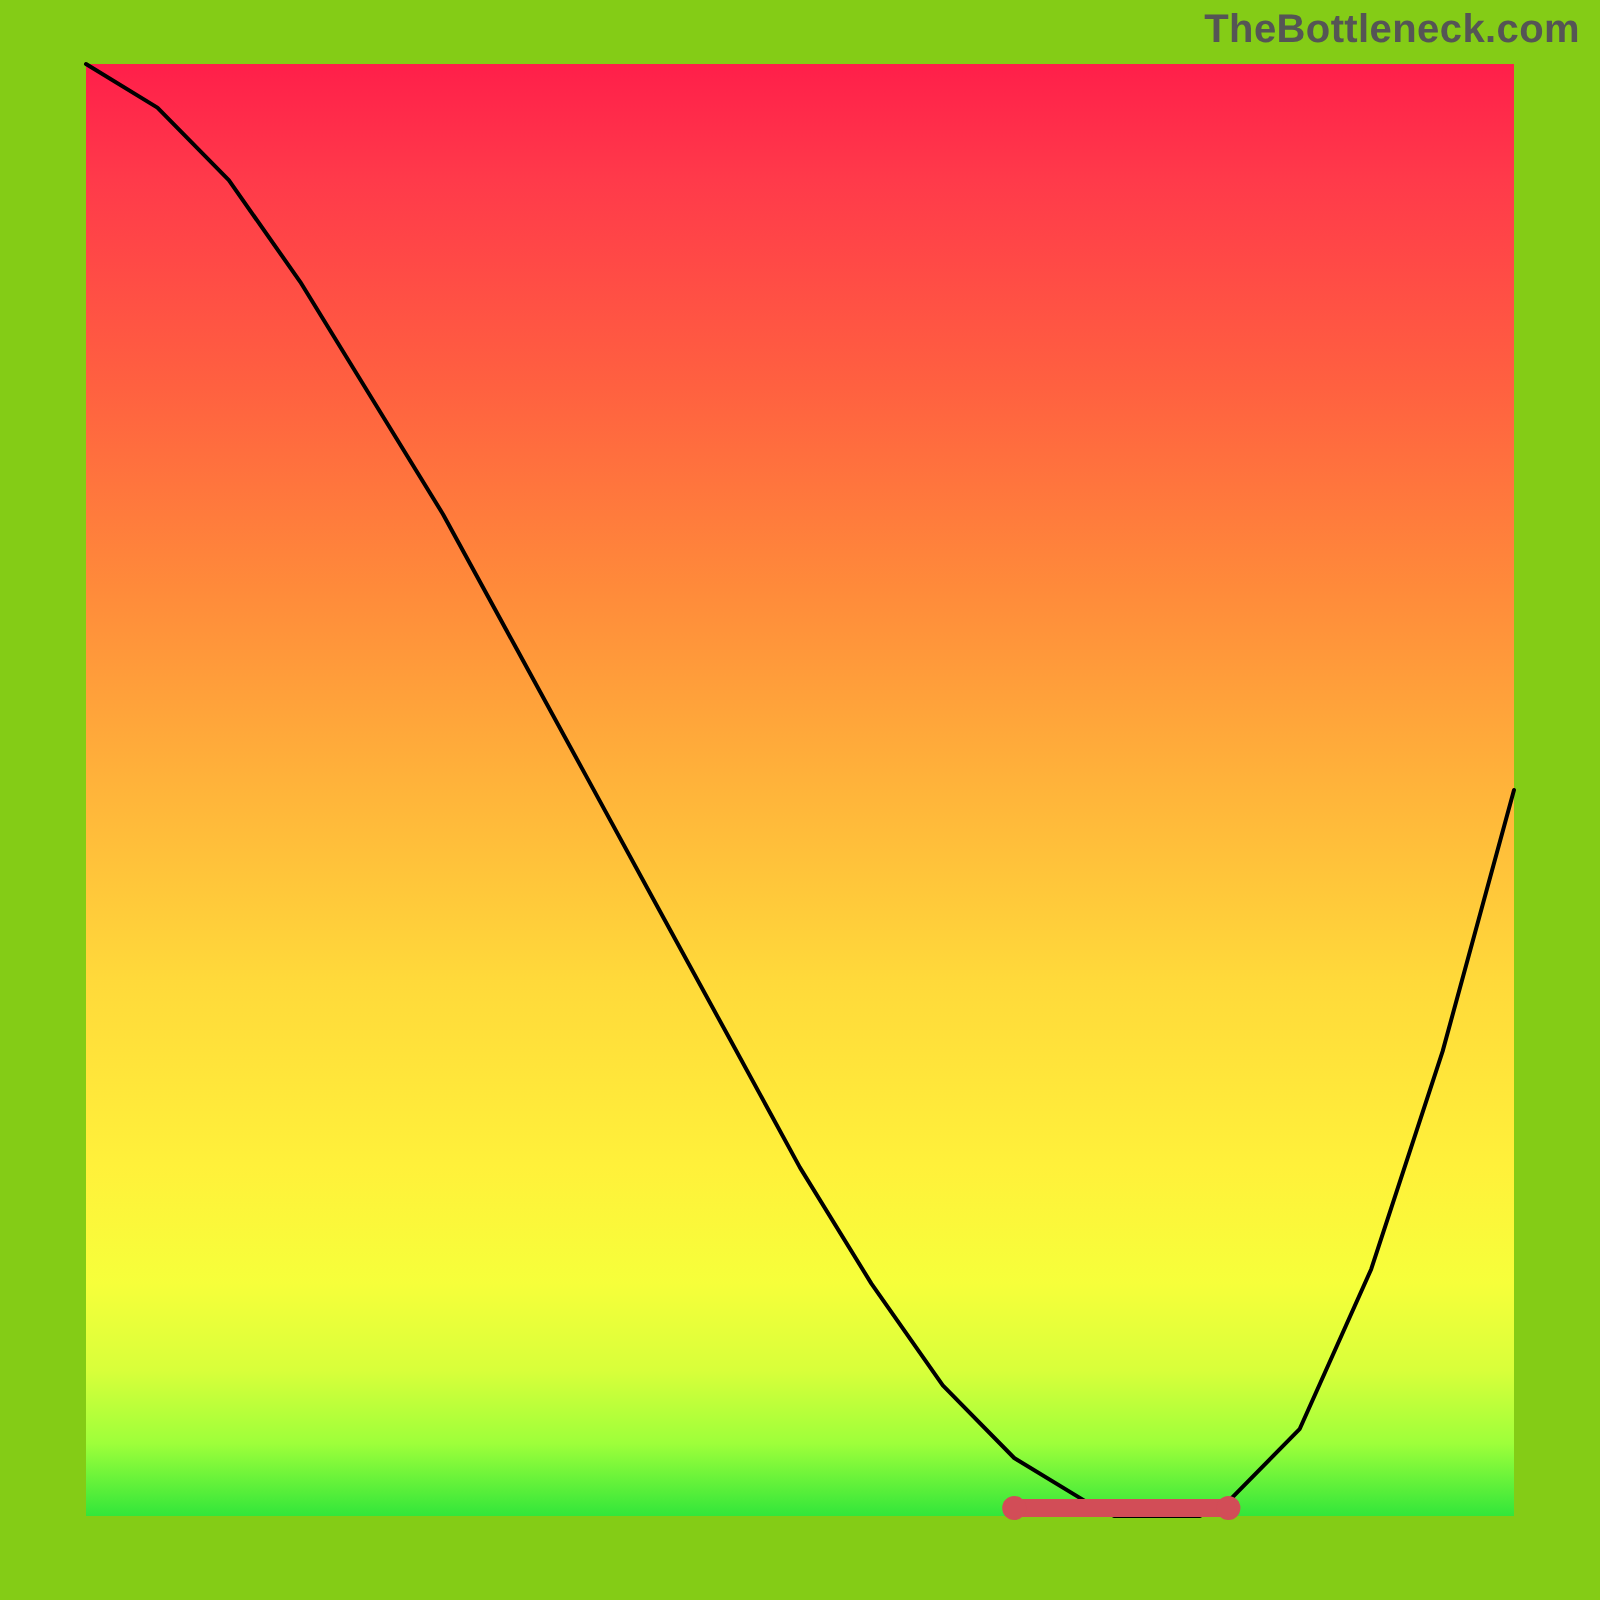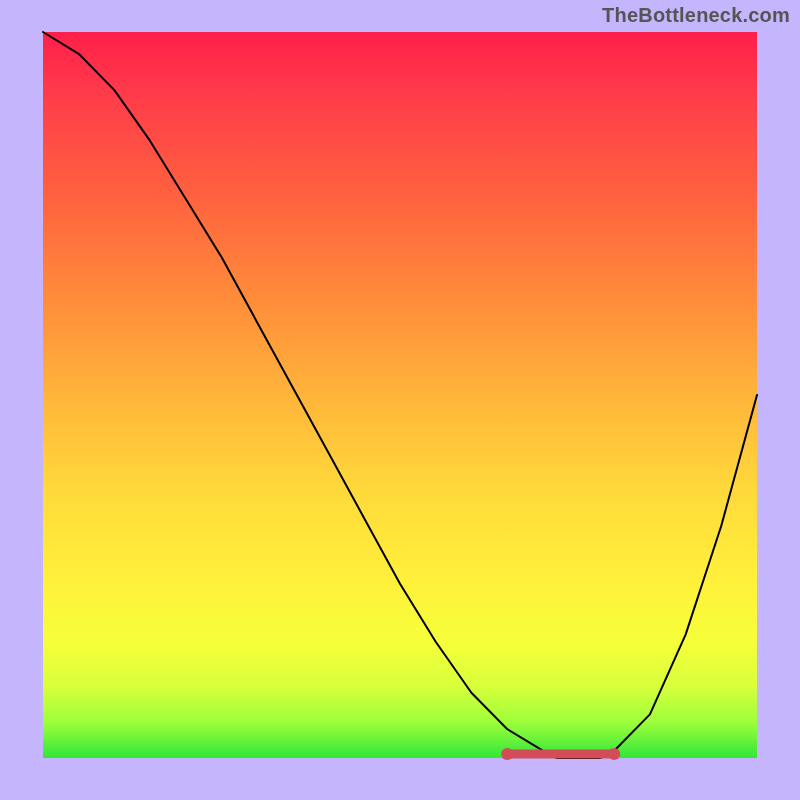--- a/index.html
+++ b/index.html
@@ -8,21 +8,21 @@
     width: 800px;
     height: 800px;
     background: #000;
     overflow: hidden;
     font-family: Arial, Helvetica, sans-serif;
   }
   .frame {
     position: relative;
     width: 800px;
     height: 800px;
-    background: #c4b5fd;
+    background: #84cc16;
   }
   .watermark {
     position: absolute;
     top: 4px;
     right: 10px;
     color: #555;
     font-size: 20px;
     font-weight: 600;
     letter-spacing: 0.2px;
     z-index: 10;

